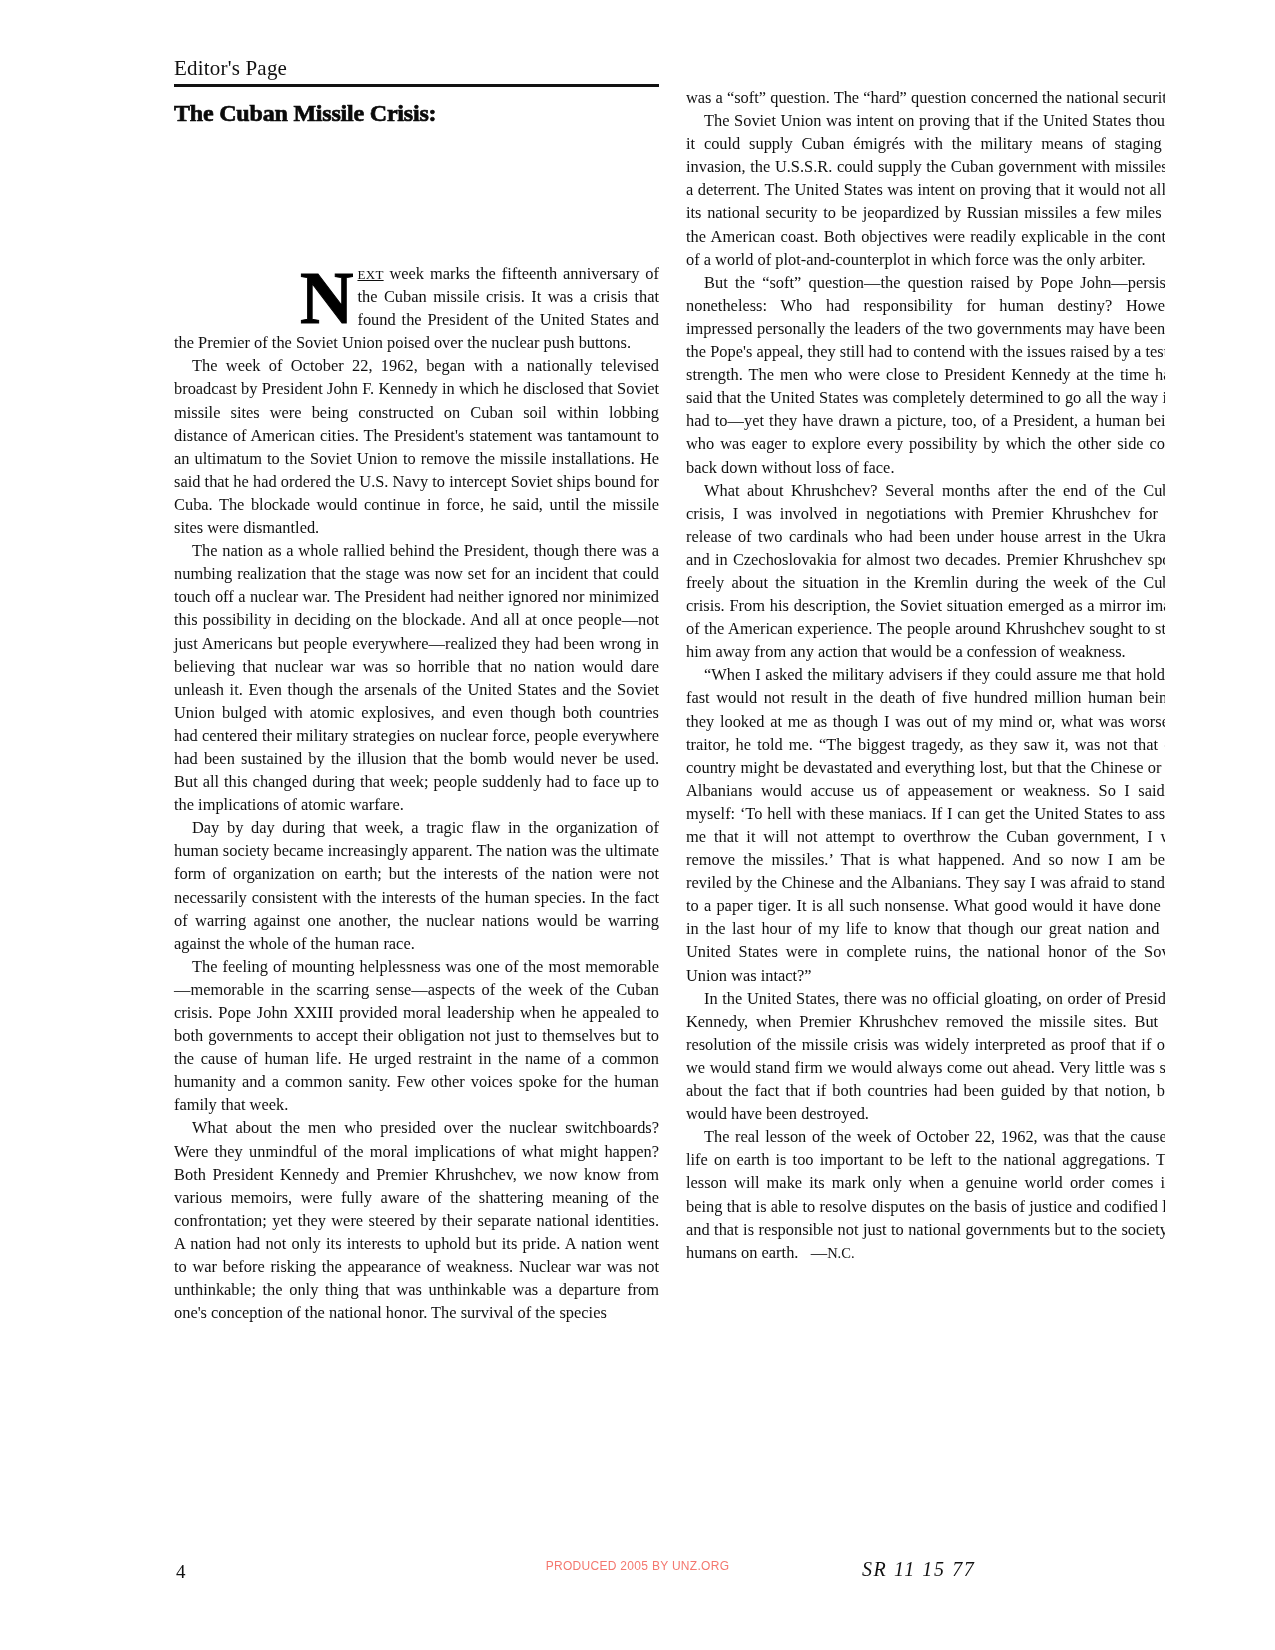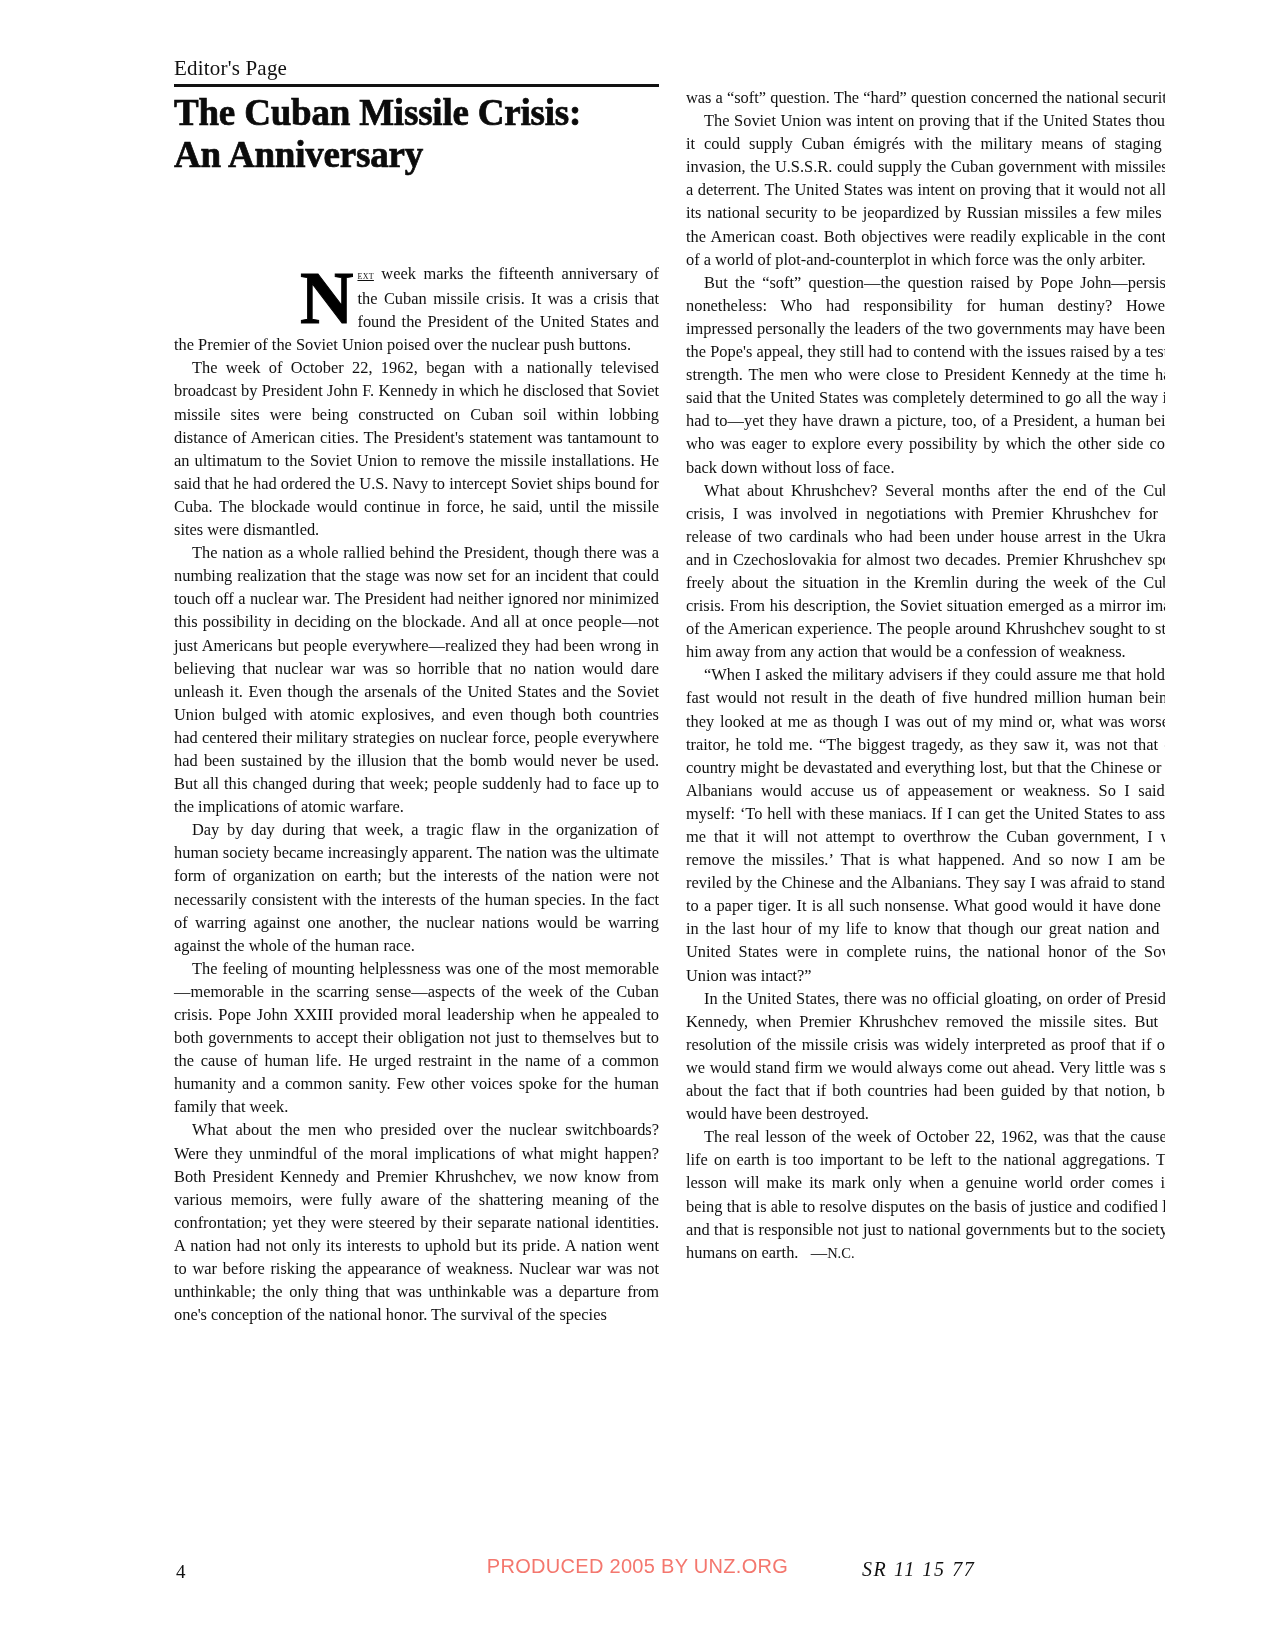--- a/index.html
+++ b/index.html
@@ -40,21 +40,21 @@
   }
   .rule {
     border: 0;
     border-top: 3px solid #111;
     margin: 0 0 5px 0;
     width: 100%;
   }
   .headline {
     font-family: "Liberation Serif", "DejaVu Serif", serif;
     font-weight: bold;
-    font-size: 37px;
+    font-size: 24px;
     line-height: 42px;
     letter-spacing: -0.2px;
     color: #0b0b0b;
     margin: 0;
     -webkit-text-stroke: 0.7px #0b0b0b;
   }
 
   
   .col {
     position: absolute;
@@ -107,42 +107,42 @@
     color: #000;
     -webkit-text-stroke: 1px #000;
   }
   .dropcap-spacer {
     float: left;
     width: 126px;
     height: 69px;
   }
   .smallcaps {
     font-variant: small-caps;
-    font-size: 11px;
+    font-size: 18px;
     letter-spacing: 0.3px;
     text-decoration: underline;
   }
 
   
   .folio {
     position: absolute;
     left: 176px;
     top: 1561px;
     font-size: 19px;
     color: #111;
   }
   .watermark {
     position: absolute;
     left: 0;
     top: 1554px;
     width: 1275px;
     text-align: center;
     color: #f4776e;
     font-family: "Liberation Sans", "DejaVu Sans", sans-serif;
-    font-size: 20px;
+    font-size: 12px;
     line-height: 24px;
     letter-spacing: 0.3px;
   }
   .watermark .line2 {
     display: block;
   }
   .issueline {
     position: absolute;
     left: 862px;
     top: 1558px;
@@ -162,21 +162,20 @@
 <body>
 
 <div class="page">
   <div class="clipper">
 
     <div class="masthead">
       <div class="kicker">Editor's Page</div>
       <hr class="rule">
       <h1 class="headline">
         <span>The Cuban Missile Crisis:</span><br>
-        <span>An Anniversary</span>
       </h1>
     </div>
 
     <div class="col left">
       <p class="dropcap-para">
         <span class="dropcap-spacer"></span>
         <span class="dropcap">N</span><span class="smallcaps">ext</span><span> week marks the fifteenth anniversary of the Cuban missile crisis. It was a crisis that found the President of the United States and the Premier of the Soviet Union poised over the nuclear push buttons.</span>
       </p>
       <p>The week of October 22, 1962, began with a nationally televised broadcast by President John F. Kennedy in which he disclosed that Soviet missile sites were being constructed on Cuban soil within lobbing distance of American cities. The President's statement was tantamount to an ultimatum to the Soviet Union to remove the missile installations. He said that he had ordered the U.S. Navy to intercept Soviet ships bound for Cuba. The blockade would continue in force, he said, until the missile sites were dismantled.</p>
       <p>The nation as a whole rallied behind the President, though there was a numbing realization that the stage was now set for an incident that could touch off a nuclear war. The President had neither ignored nor minimized this possibility in deciding on the blockade. And all at once people—not just Americans but people everywhere—realized they had been wrong in believing that nuclear war was so horrible that no nation would dare unleash it. Even though the arsenals of the United States and the Soviet Union bulged with atomic explosives, and even though both countries had centered their military strategies on nuclear force, people everywhere had been sustained by the illusion that the bomb would never be used. But all this changed during that week; people suddenly had to face up to the implications of atomic warfare.</p>

